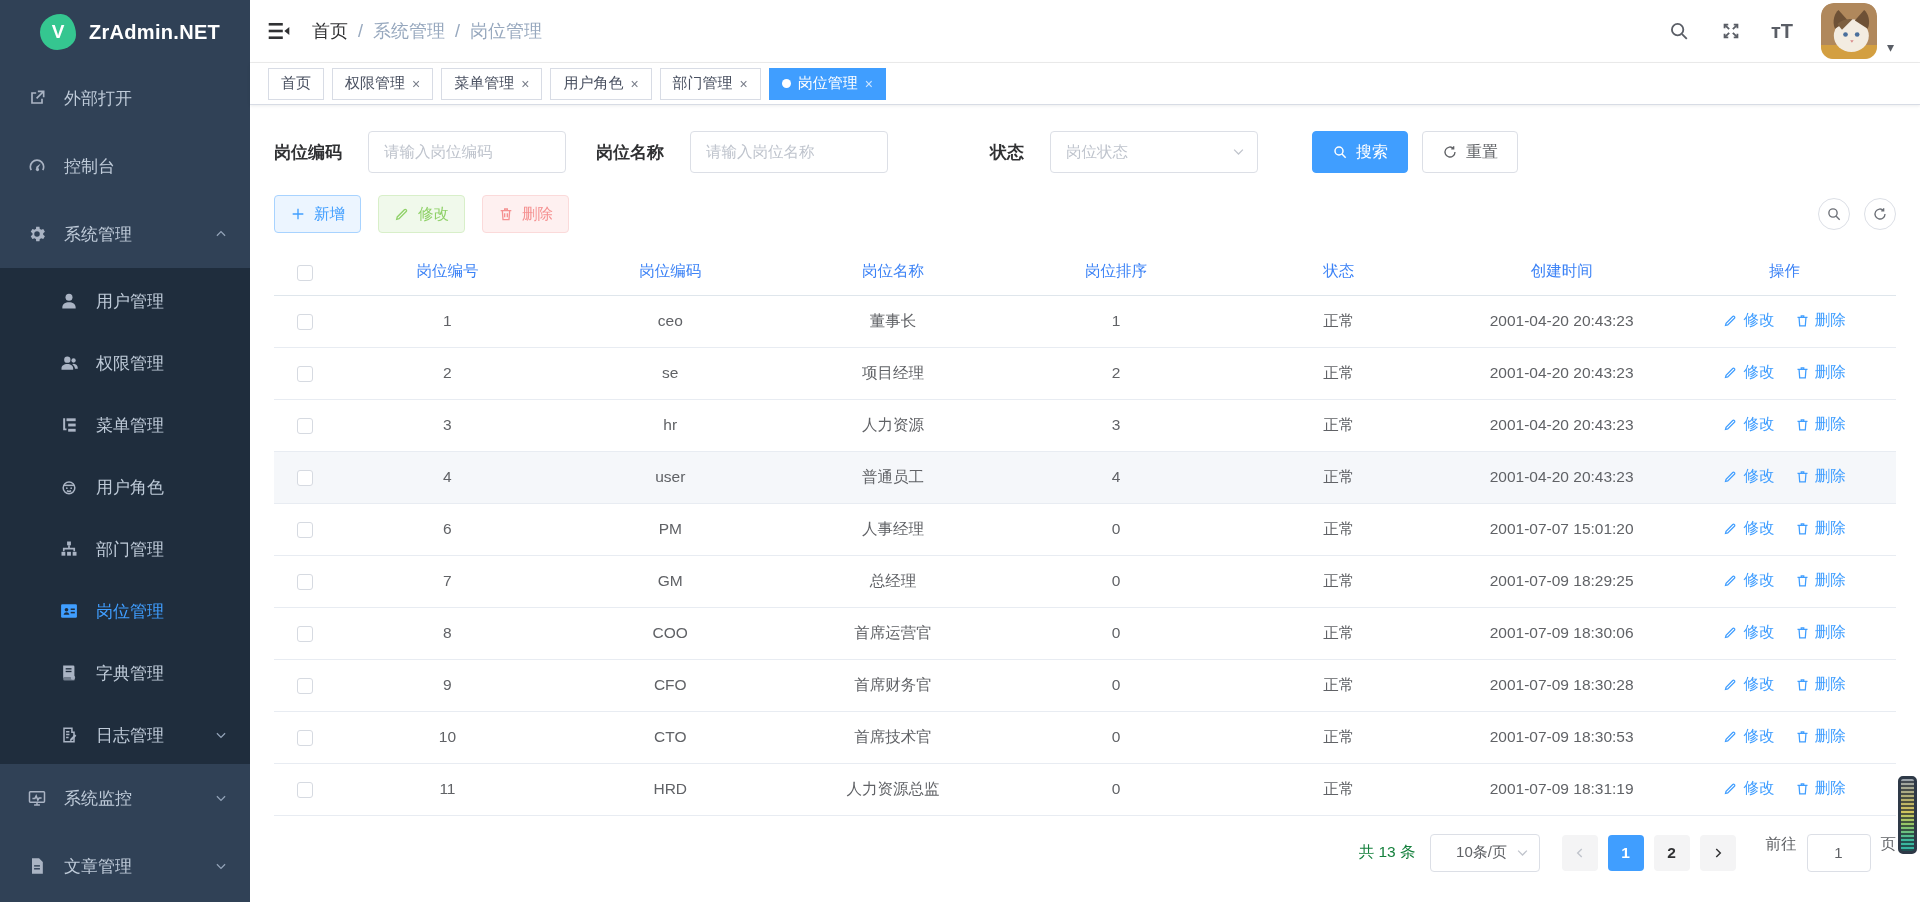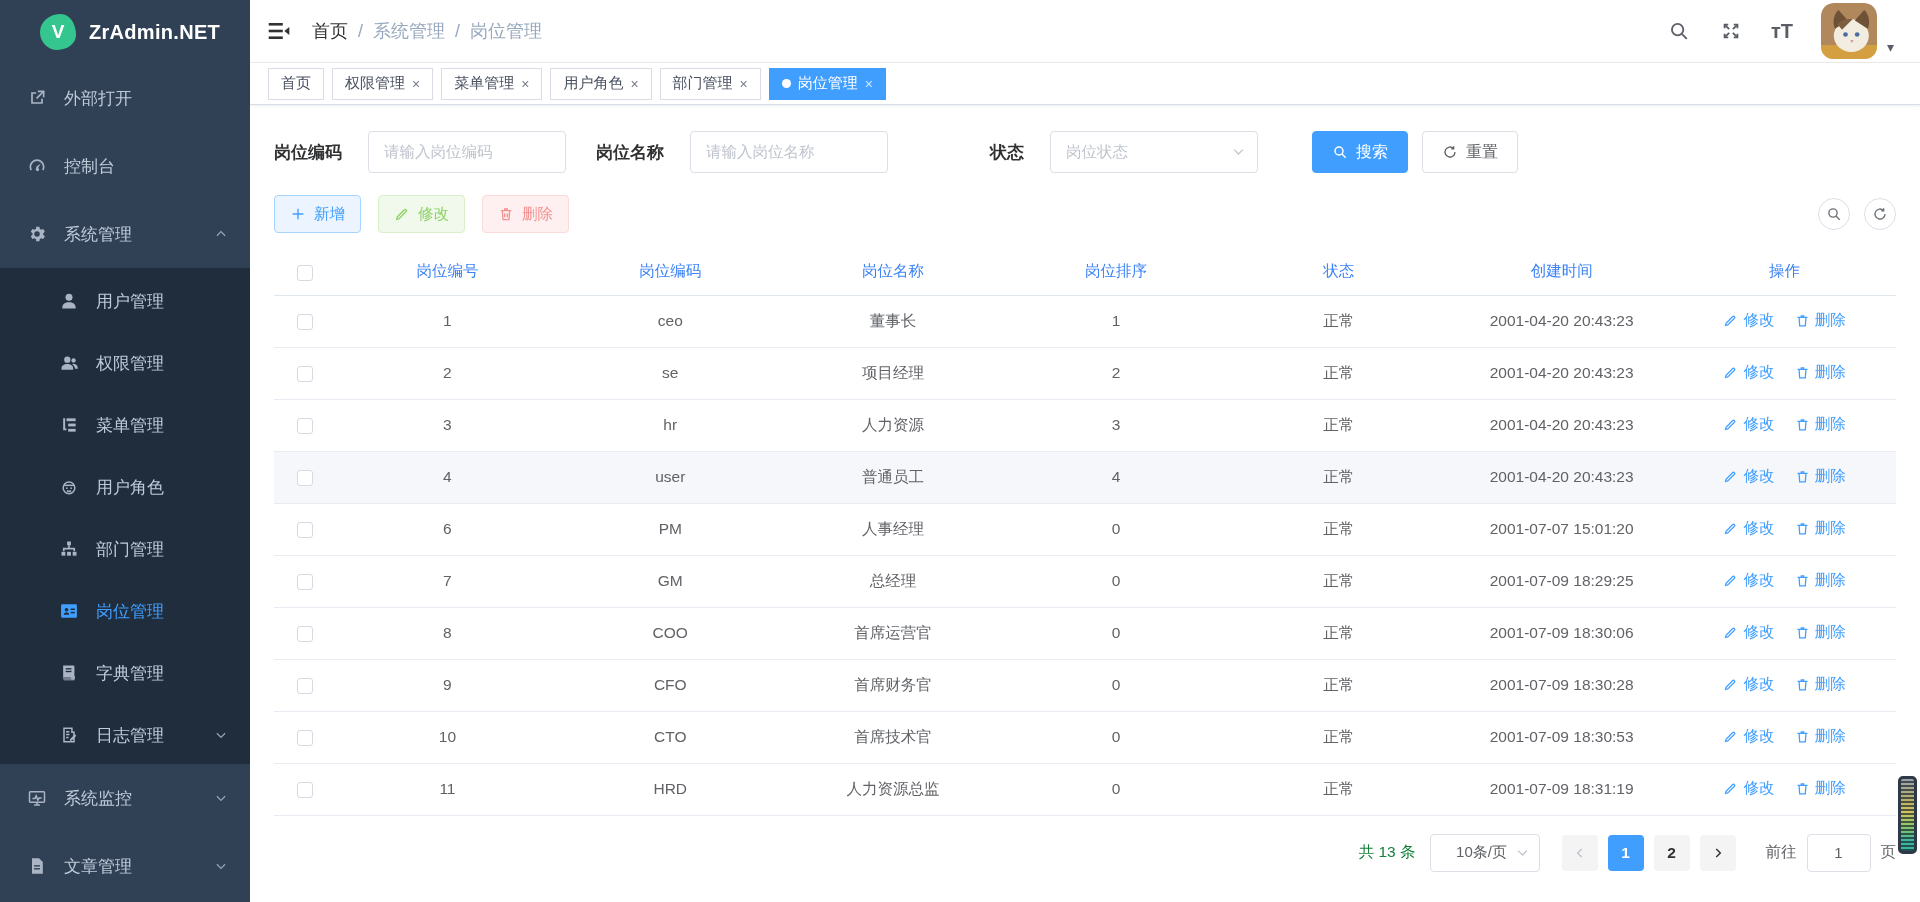--- a/index.html
+++ b/index.html
@@ -102,21 +102,21 @@
   .pg-size { position:relative; width:110px; }
   .pg-size input { width:100%; height:38px; border:1px solid #dcdfe6; border-radius:4px; text-align:center;
     font-size:15px; color:#606266; padding-right:6px; font-family:inherit; }
   .pg-size .select-arrow { top:11px; right:10px; }
   .pg-btn { min-width:36px; height:36px; border:none; border-radius:4px; background:#f4f4f5; color:#303133;
     font-size:15.5px; font-weight:bold; display:flex; align-items:center; justify-content:center; cursor:pointer; font-family:inherit; }
   .pg-btn.disabled { color:#c0c4cc; cursor:default; }
   .pg-btn.active { background:#409eff; color:#fff; }
   .pg-btn svg { width:14px; height:14px; }
   .pg-group { display:flex; gap:10px; margin-left:8px; }
-  .pg-goto { display:flex; align-items:center; gap:10px; margin-left:16px; font-size:15.5px; color:#606266; }
+  .pg-goto { display:flex; gap:10px; margin-left:16px; font-size:15.5px; color:#606266; }
   .pg-goto input { width:64px; height:38px; border:1px solid #dcdfe6; border-radius:4px; text-align:center;
     font-size:15px; color:#606266; font-family:inherit; }
 
   
   .scroll-indicator { position:fixed; right:3px; bottom:48px; width:19px; height:78px;
     border:3px solid #2e3947; border-radius:5px;
     background-image:
       repeating-linear-gradient(to bottom, rgba(20,28,38,.0) 0 2px, rgba(20,28,38,.65) 2px 4px),
       linear-gradient(to bottom, #9aa2ac 0%, #b6b06a 30%, #d2c35e 45%, #8ec66a 65%, #3db89c 85%, #35b3a2 100%);
   }

